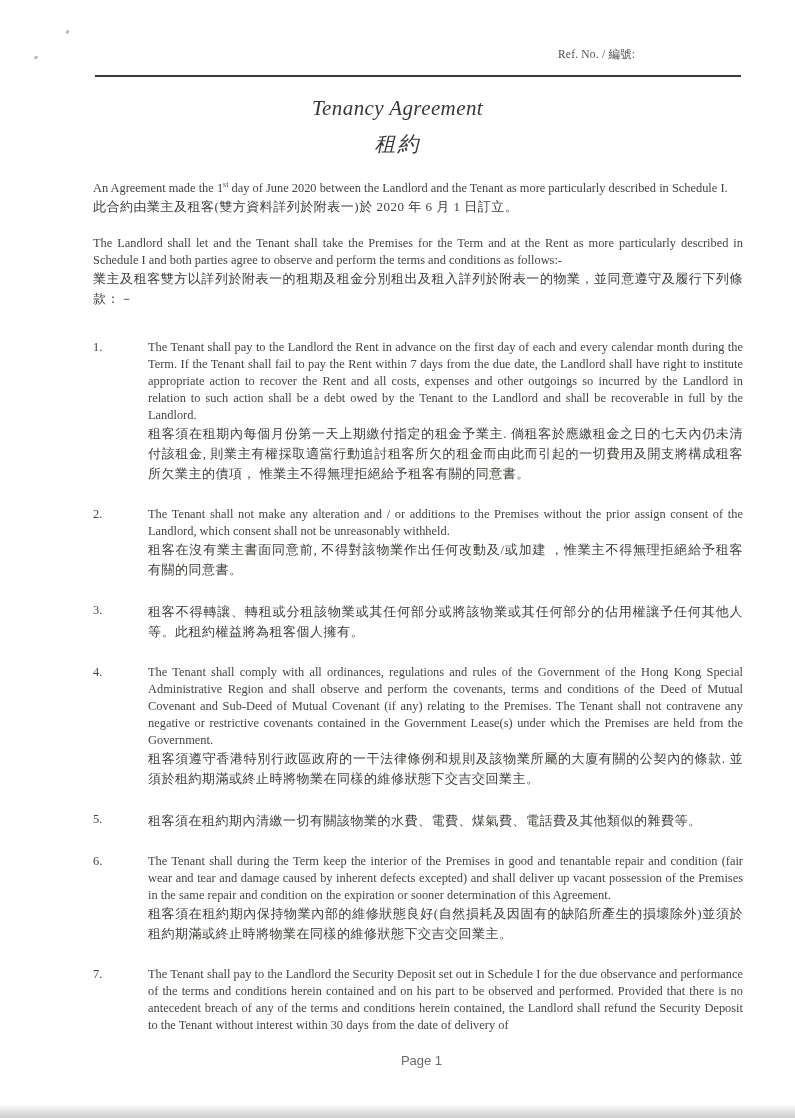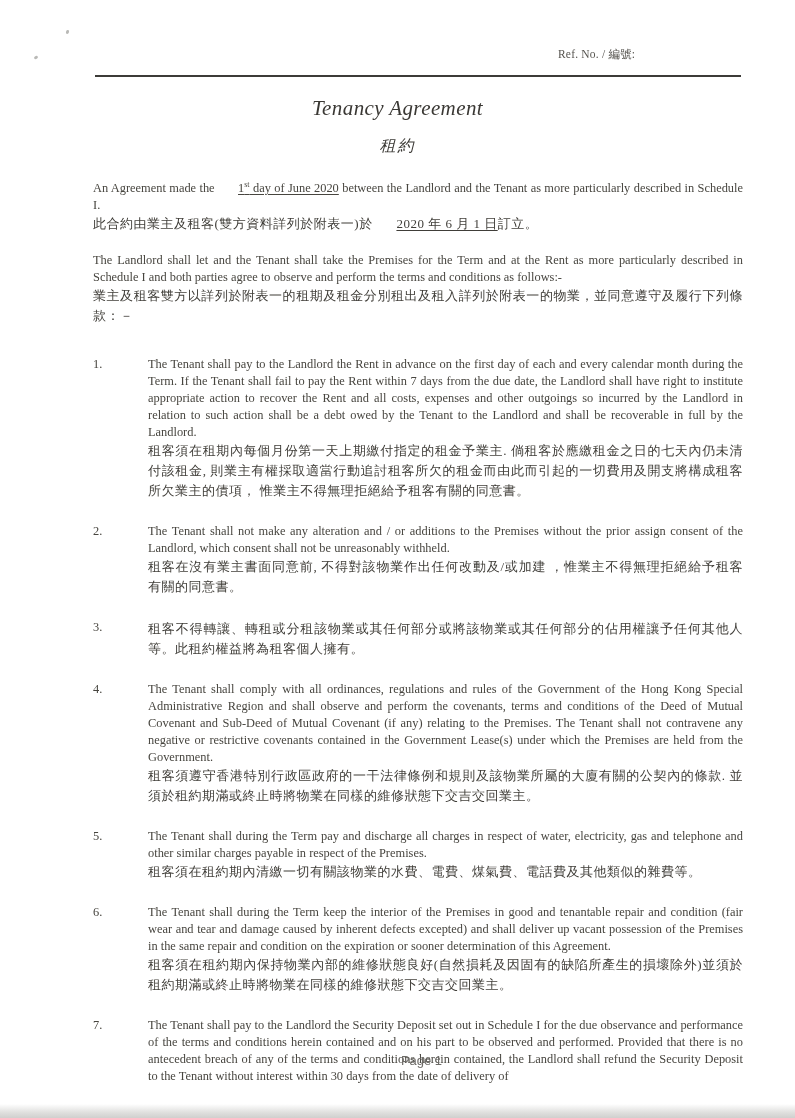--- a/index.html
+++ b/index.html
@@ -21,35 +21,35 @@
   .ref-line{
     position:absolute;top:47px;left:558px;
     font-size:11.5px;color:#55534e;letter-spacing:.2px;
   }
   .head-rule{
     position:absolute;top:75px;left:95px;width:646px;height:2px;
     background:#3c3b38;
   }
   .title-block{position:absolute;top:96px;left:0;width:100%;text-align:center;font-style:italic;}
   .title-en{font-size:21px;color:#3a3834;letter-spacing:.4px;}
-  .title-zh{font-size:16px;color:#3a3834;margin-top:15px;letter-spacing:2px;}
+  .title-zh{font-size:21px;color:#3a3834;margin-top:9px;letter-spacing:2px;}
 
   .content{
     position:absolute;left:93px;top:180px;width:650px;
   }
   .para{margin:0 0 18px 0;}
   .en{
     font-size:12.4px;line-height:17px;text-align:justify;
     color:#47453f;
   }
   .zh{
     font-size:13px;line-height:20px;text-align:justify;
     color:#403e39;letter-spacing:.5px;
   }
-  .u{text-decoration:underline;text-underline-offset:2px;margin-left:20px;}
+  .u{text-underline-offset:2px;}
   sup{font-size:8px;line-height:0;}
 
   .para2{margin-bottom:30px;}
 
   .clauses{margin-top:22px;}
   .clause{
     display:grid;grid-template-columns:55px 1fr;
     margin-bottom:22px;
   }
   .clause-num{
@@ -124,21 +124,20 @@
     <div class="clause-num">4.</div>
     <div class="clause-body">
       <div class="en">The Tenant shall comply with all ordinances, regulations and rules of the Government of the Hong Kong Special Administrative Region and shall observe and perform the covenants, terms and conditions of the Deed of Mutual Covenant and Sub-Deed of Mutual Covenant (if any) relating to the Premises. The Tenant shall not contravene any negative or restrictive covenants contained in the Government Lease(s) under which the Premises are held from the Government.</div>
       <div class="zh">租客須遵守香港特別行政區政府的一干法律條例和規則及該物業所屬的大廈有關的公契內的條款. 並須於租約期滿或終止時將物業在同樣的維修狀態下交吉交回業主。</div>
     </div>
   </div>
 
   <div class="clause">
     <div class="clause-num">5.</div>
     <div class="clause-body">
-      <div class="en">The Tenant shall during the Term pay and discharge all charges in respect of water, electricity, gas and telephone and other similar charges payable in respect of the Premises.</div>
       <div class="zh">租客須在租約期內清繳一切有關該物業的水費、電費、煤氣費、電話費及其他類似的雜費等。</div>
     </div>
   </div>
 
   <div class="clause">
     <div class="clause-num">6.</div>
     <div class="clause-body">
       <div class="en">The Tenant shall during the Term keep the interior of the Premises in good and tenantable repair and condition (fair wear and tear and damage caused by inherent defects excepted) and shall deliver up vacant possession of the Premises in the same repair and condition on the expiration or sooner determination of this Agreement.</div>
       <div class="zh">租客須在租約期內保持物業內部的維修狀態良好(自然損耗及因固有的缺陷所產生的損壞除外)並須於租約期滿或終止時將物業在同樣的維修狀態下交吉交回業主。</div>
     </div>

